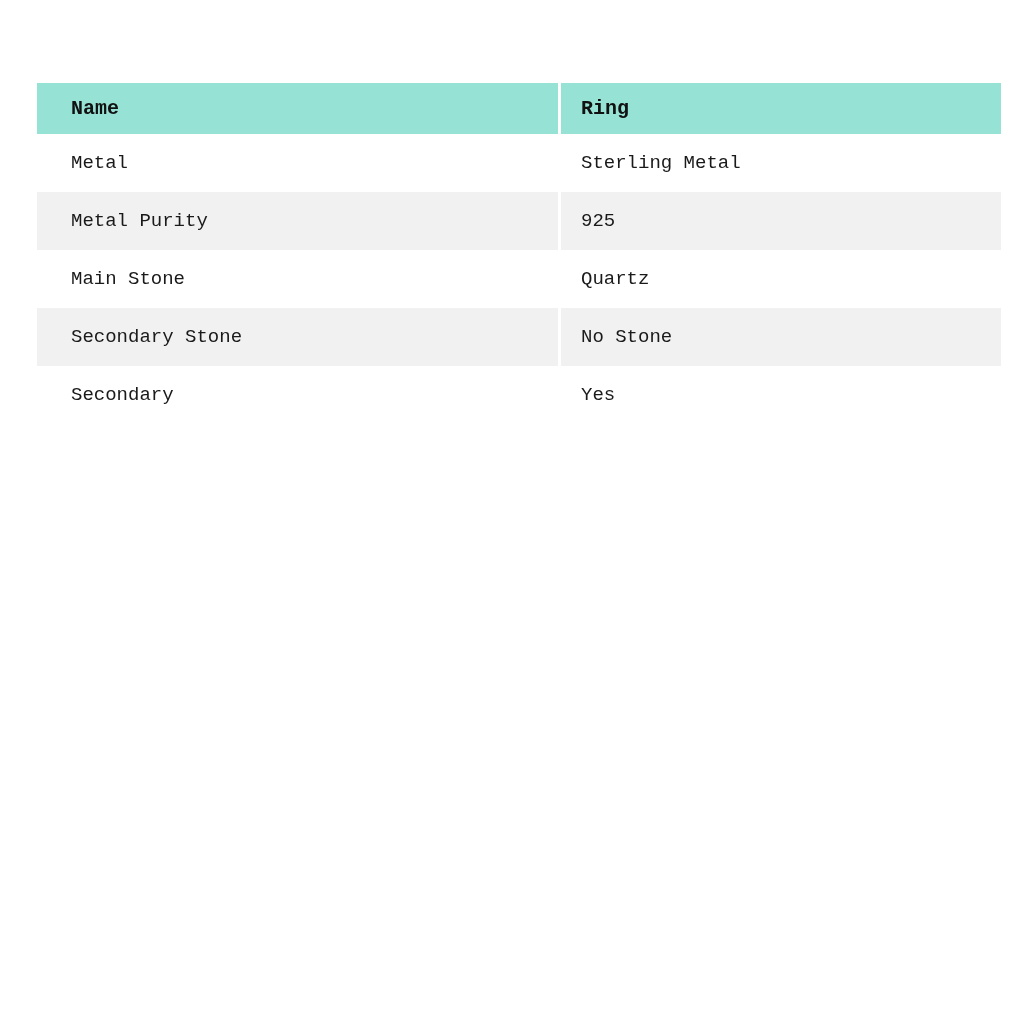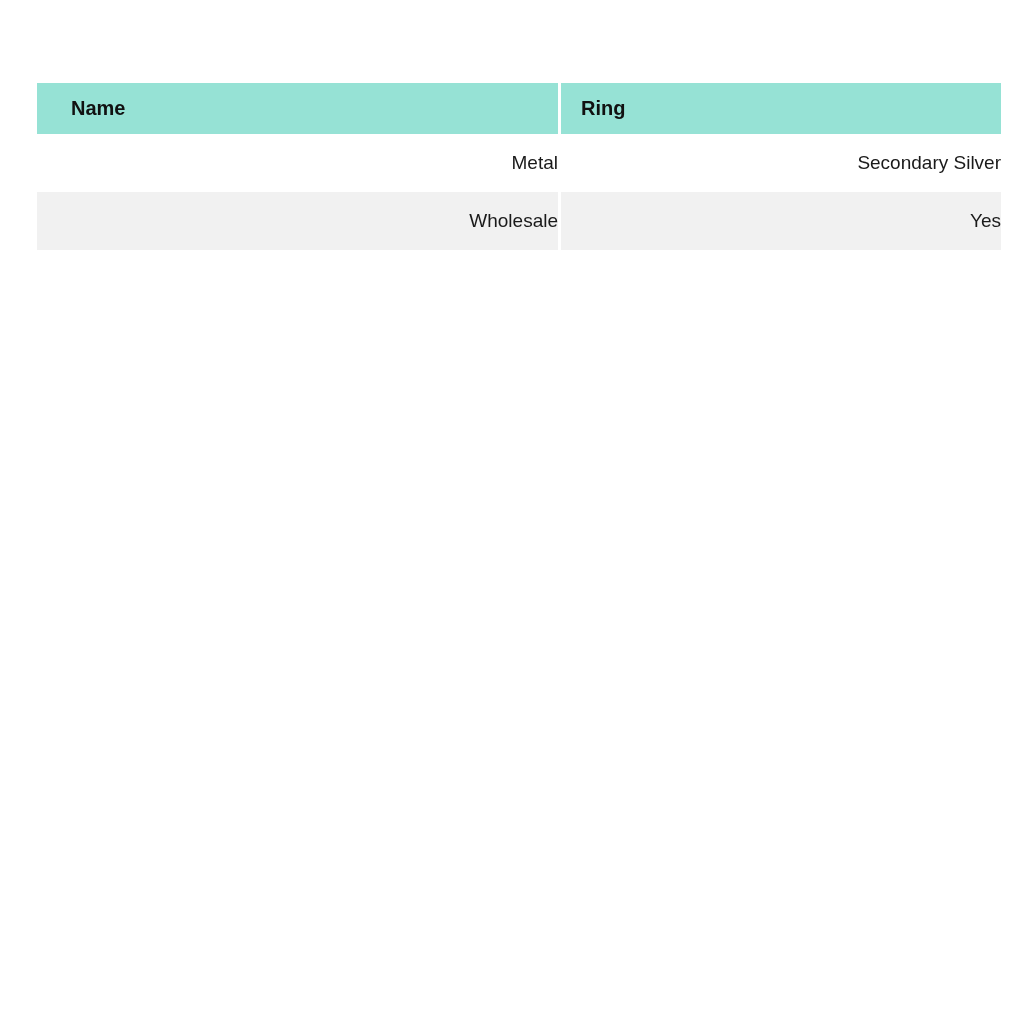--- a/index.html
+++ b/index.html
@@ -18,20 +18,21 @@
     background: #ffffff;
     overflow: hidden;
   }
   table.attr-table {
     position: absolute;
     left: 37px;
     top: 83px;
     width: 964px;
     border-collapse: collapse;
     table-layout: fixed;
+    font-family: Liberation Mono, monospace;
   }
   table.attr-table th,
   table.attr-table td {
     margin: 0;
     vertical-align: middle;
     text-align: left;
     white-space: nowrap;
     overflow: hidden;
   }
   
@@ -52,41 +53,52 @@
     font-size: 20px;
     font-weight: 700;
     color: #111111;
   }
   
   table.attr-table tbody td {
     height: 58px;
     font-size: 19px;
     font-weight: 400;
     background: #ffffff;
-    text-align: right;
   }
   table.attr-table tbody tr:nth-child(even) td {
     background: #f1f1f1;
   }
 </style>
 </head>
 <body>
 
 <div class="page">
   <table class="attr-table">
     <thead>
       <tr>
         <th>Name</th>
         <th>Ring</th>
       </tr>
     </thead>
     <tbody>
       <tr>
         <td>Metal</td>
-        <td>Secondary Silver</td>
+        <td>Sterling Metal</td>
       </tr>
       <tr>
-        <td>Wholesale</td>
+        <td>Metal Purity</td>
+        <td>925</td>
+      </tr>
+      <tr>
+        <td>Main Stone</td>
+        <td>Quartz</td>
+      </tr>
+      <tr>
+        <td>Secondary Stone</td>
+        <td>No Stone</td>
+      </tr>
+      <tr>
+        <td>Secondary</td>
         <td>Yes</td>
       </tr>
     </tbody>
   </table>
 </div>
 
 </body></html>

